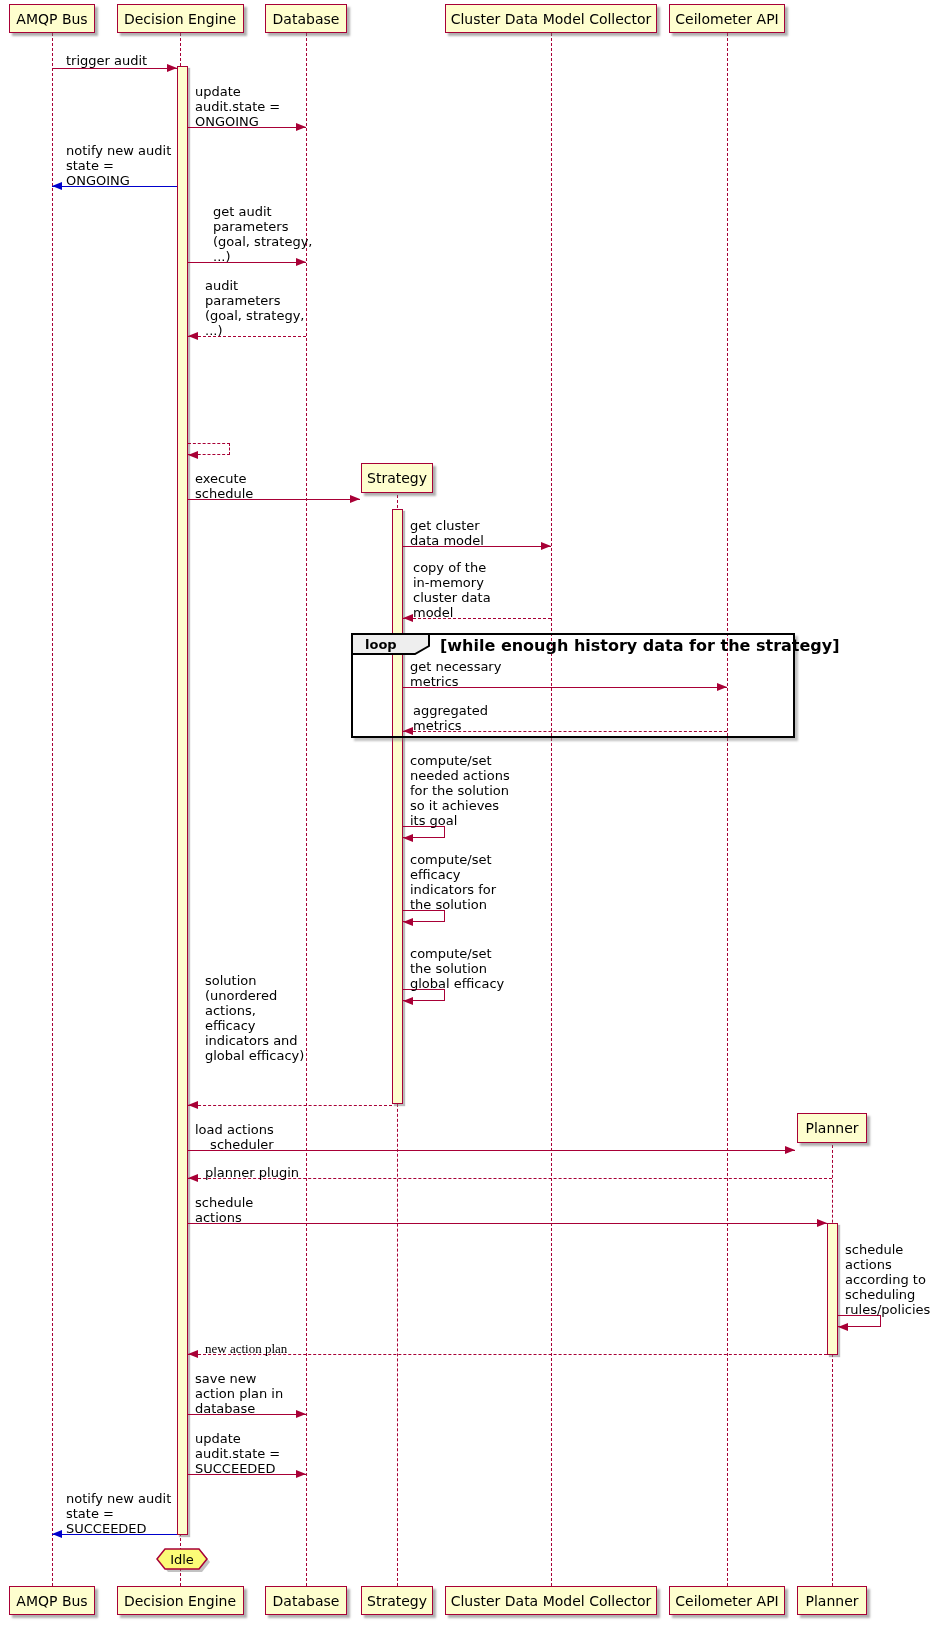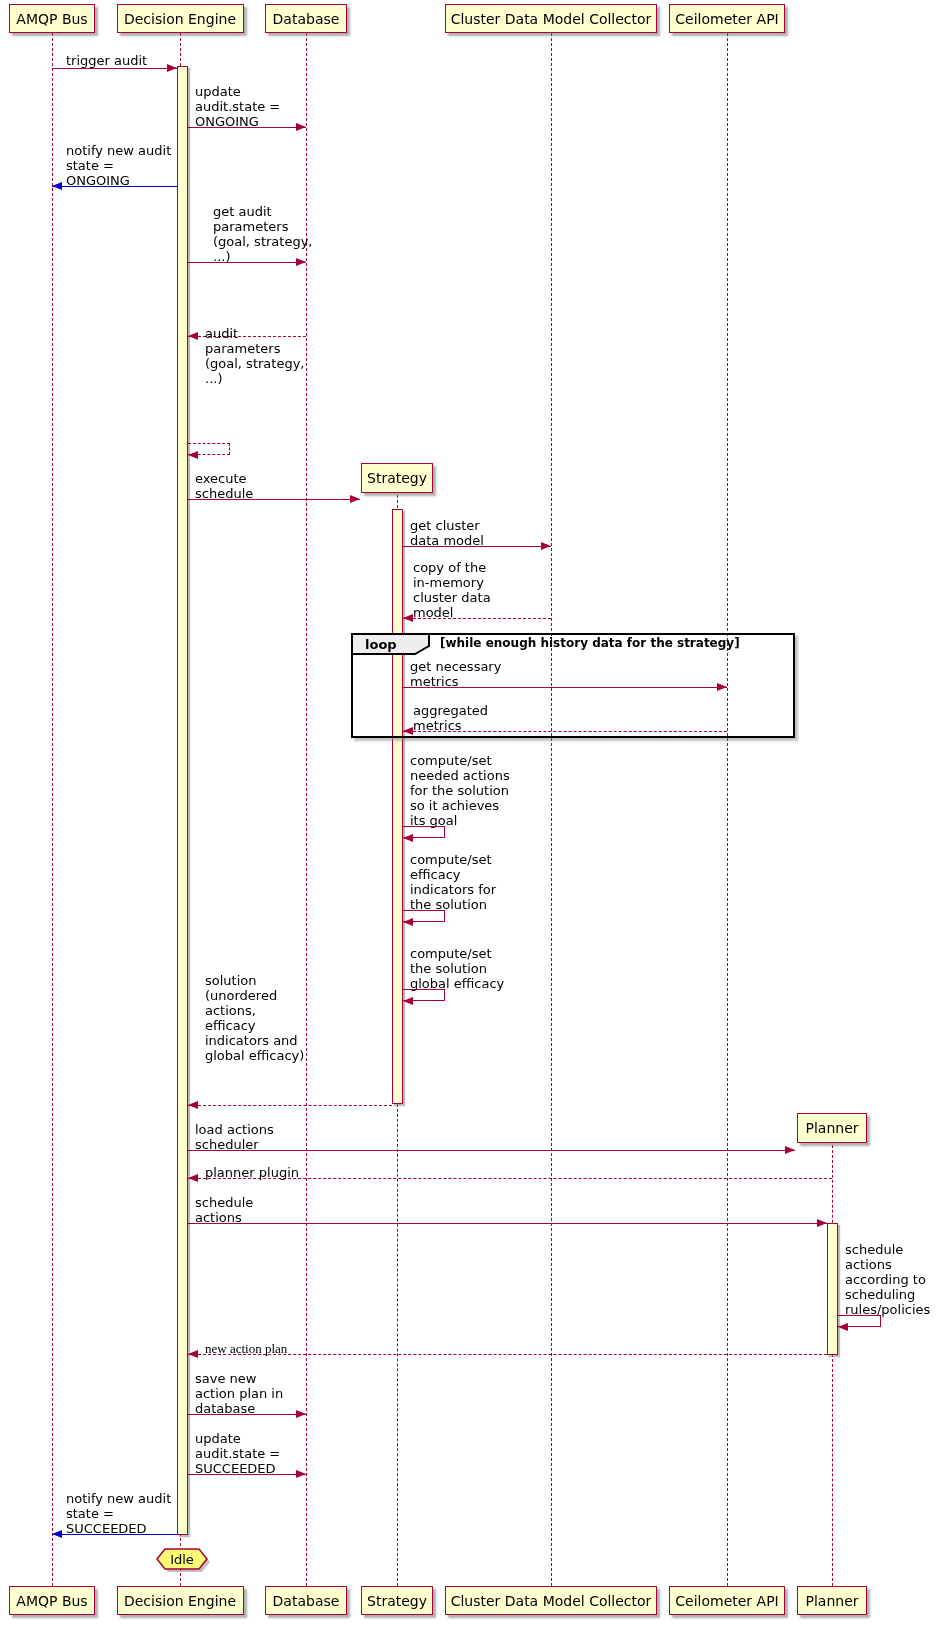--- a/index.html
+++ b/index.html
@@ -21,21 +21,21 @@
     box-shadow:2px 2px 1px rgba(120,120,120,0.5);box-sizing:border-box;
   }
   .mline{position:absolute;height:0;border-top:1px solid var(--arrow,#A80036);}
   .mtext{position:absolute;font-size:13px;line-height:15px;white-space:pre;}
   .ah{position:absolute;width:0;height:0;}
   .selfloop{position:absolute;border:1px solid var(--arrow,#A80036);border-left:none;box-sizing:border-box;}
   .selfloop.dotted{border-style:dashed;border-left:none;}
   .loopframe{position:absolute;border:2px solid var(--frame,#000);box-sizing:border-box;
     box-shadow:3px 3px 2px rgba(120,120,120,0.45);}
   .looptab{position:absolute;}
-  .loopcond{position:absolute;font-size:12px;font-weight:bold;white-space:nowrap;}
+  .loopcond{position:absolute;font-size:16px;font-weight:bold;white-space:nowrap;}
   .notewrap{position:absolute;}
 </style>
 </head>
 <body>
 
 <div class="canvas">
     <div class="lifeline" style="left: 52px; top: 33px; height: 1553px;"></div>
     <div class="lifeline" style="left: 180px; top: 33px; height: 1553px;"></div>
     <div class="lifeline" style="left: 306px; top: 33px; height: 1553px;"></div>
     <div class="lifeline" style="left: 397px; top: 495px; height: 1091px;"></div>
@@ -65,21 +65,21 @@
 state =
 ONGOING</div>
     <div class="mline" style="left: 188px; top: 262px; width: 118px; border-top-color: rgb(168, 0, 54);"></div>
     <div class="ah" style="top: 258px; left: 296px; border-left: 10px solid rgb(168, 0, 54); border-top: 4px solid transparent; border-bottom: 4px solid transparent;"></div>
     <div class="mtext" style="left: 213px; top: 204px;">get audit
 parameters
 (goal, strategy,
 ...)</div>
     <div class="mline" style="left: 188px; top: 336px; width: 118px; border-top-color: rgb(168, 0, 54); border-top-style: dashed;"></div>
     <div class="ah" style="top: 332px; left: 188px; border-right: 10px solid rgb(168, 0, 54); border-top: 4px solid transparent; border-bottom: 4px solid transparent;"></div>
-    <div class="mtext" style="left: 205px; top: 278px; margin-top: 48px;">audit
+    <div class="mtext" style="left: 205px; top: 278px;">audit
 parameters
 (goal, strategy,
 ...)</div>
     <div class="selfloop dotted" style="left: 188px; top: 443px; width: 42px; height: 12px; border-color: rgb(168, 0, 54);"></div>
     <div class="ah" style="left: 188px; top: 451px; border-right: 10px solid rgb(168, 0, 54); border-top: 4px solid transparent; border-bottom: 4px solid transparent;"></div>
     <div class="mline" style="left: 188px; top: 499px; width: 172px; border-top-color: rgb(168, 0, 54);"></div>
     <div class="ah" style="top: 495px; left: 350px; border-left: 10px solid rgb(168, 0, 54); border-top: 4px solid transparent; border-bottom: 4px solid transparent;"></div>
     <div class="mtext" style="left: 195px; top: 471px;">execute
 schedule</div>
     <div class="mline" style="left: 403px; top: 546px; width: 148px; border-top-color: rgb(168, 0, 54);"></div>
@@ -121,21 +121,21 @@
     <div class="mline" style="left: 188px; top: 1105px; width: 204px; border-top-color: rgb(168, 0, 54); border-top-style: dashed;"></div>
     <div class="ah" style="top: 1101px; left: 188px; border-right: 10px solid rgb(168, 0, 54); border-top: 4px solid transparent; border-bottom: 4px solid transparent;"></div>
     <div class="mtext" style="left: 205px; top: 973px;">solution
 (unordered
 actions,
 efficacy
 indicators and
 global efficacy)</div>
     <div class="mline" style="left: 188px; top: 1150px; width: 607px; border-top-color: rgb(168, 0, 54);"></div>
     <div class="ah" style="top: 1146px; left: 785px; border-left: 10px solid rgb(168, 0, 54); border-top: 4px solid transparent; border-bottom: 4px solid transparent;"></div>
-    <div class="mtext" style="left: 195px; top: 1122px;">load actions
+    <div class="mtext" style="left: 195px; top: 1122px; text-align: right;">load actions
 scheduler</div>
     <div class="mline" style="left: 188px; top: 1178px; width: 644px; border-top-color: rgb(168, 0, 54); border-top-style: dashed;"></div>
     <div class="ah" style="top: 1174px; left: 188px; border-right: 10px solid rgb(168, 0, 54); border-top: 4px solid transparent; border-bottom: 4px solid transparent;"></div>
     <div class="mtext" style="left: 205px; top: 1165px;">planner plugin</div>
     <div class="mline" style="left: 188px; top: 1223px; width: 639px; border-top-color: rgb(168, 0, 54);"></div>
     <div class="ah" style="top: 1219px; left: 817px; border-left: 10px solid rgb(168, 0, 54); border-top: 4px solid transparent; border-bottom: 4px solid transparent;"></div>
     <div class="mtext" style="left: 195px; top: 1195px;">schedule
 actions</div>
     <div class="selfloop" style="left: 838px; top: 1315px; width: 43px; height: 12px; border-color: rgb(168, 0, 54);"></div>
     <div class="ah" style="left: 838px; top: 1323px; border-right: 10px solid rgb(168, 0, 54); border-top: 4px solid transparent; border-bottom: 4px solid transparent;"></div>

